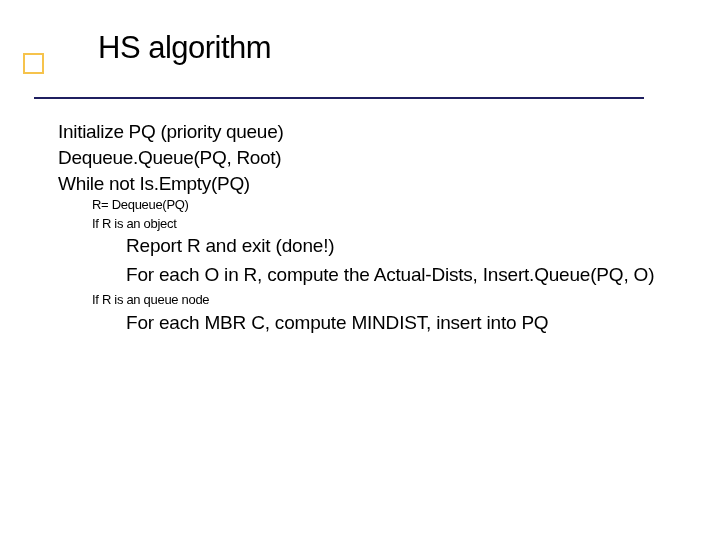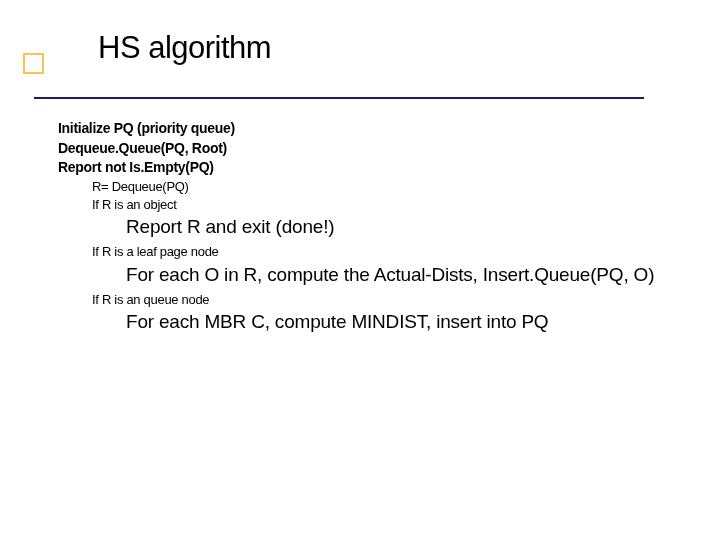--- a/index.html
+++ b/index.html
@@ -44,25 +44,24 @@
     height: 2px;
     background: #1f1f60;
   }
   .content {
     position: absolute;
     left: 58px;
     top: 120px;
     width: 640px;
   }
   .l0 {
-    font-size: 14px;
+    font-size: 19px;
     line-height: 1.25;
     margin: 0 0 2px 0;
     letter-spacing: -0.3px;
-    font-weight: bold;
   }
   .l1 {
     font-size: 13px;
     line-height: 1.25;
     margin: 0 0 2px 34px;
     letter-spacing: -0.3px;
   }
   .l2 {
     font-size: 19px;
     line-height: 1.28;
@@ -77,23 +76,22 @@
 
   <div class="accent-box"></div>
 
   <div class="title">HS algorithm</div>
 
   <div class="divider"></div>
 
   <div class="content">
     <p class="l0">Initialize PQ (priority queue)</p>
     <p class="l0">Dequeue.Queue(PQ, Root)</p>
-    <p class="l0">Report not Is.Empty(PQ)</p>
+    <p class="l0">While not Is.Empty(PQ)</p>
     <p class="l1">R= Dequeue(PQ)</p>
     <p class="l1">If R is an object</p>
     <p class="l2">Report R and exit (done!)</p>
-    <p class="l1">If R is a leaf page node</p>
     <p class="l2">For each O in R, compute the Actual-Dists, Insert.Queue(PQ, O)</p>
     <p class="l1">If R is an queue node</p>
     <p class="l2">For each MBR C, compute MINDIST, insert into PQ</p>
   </div>
 
 </div>
 
 </body></html>

